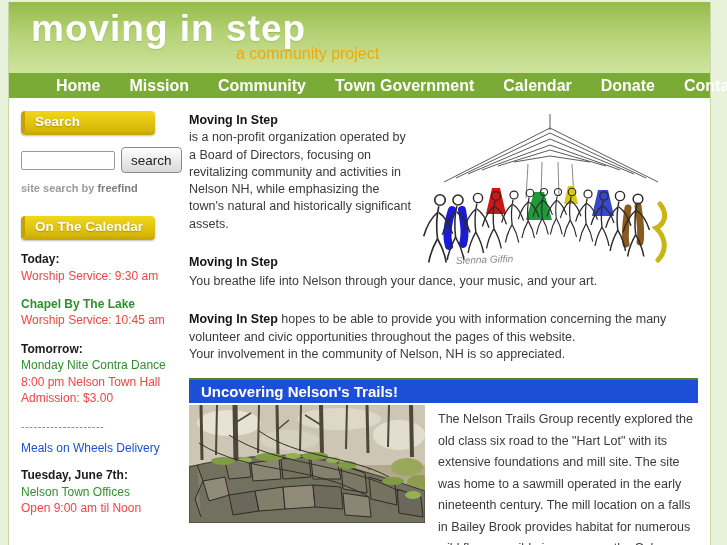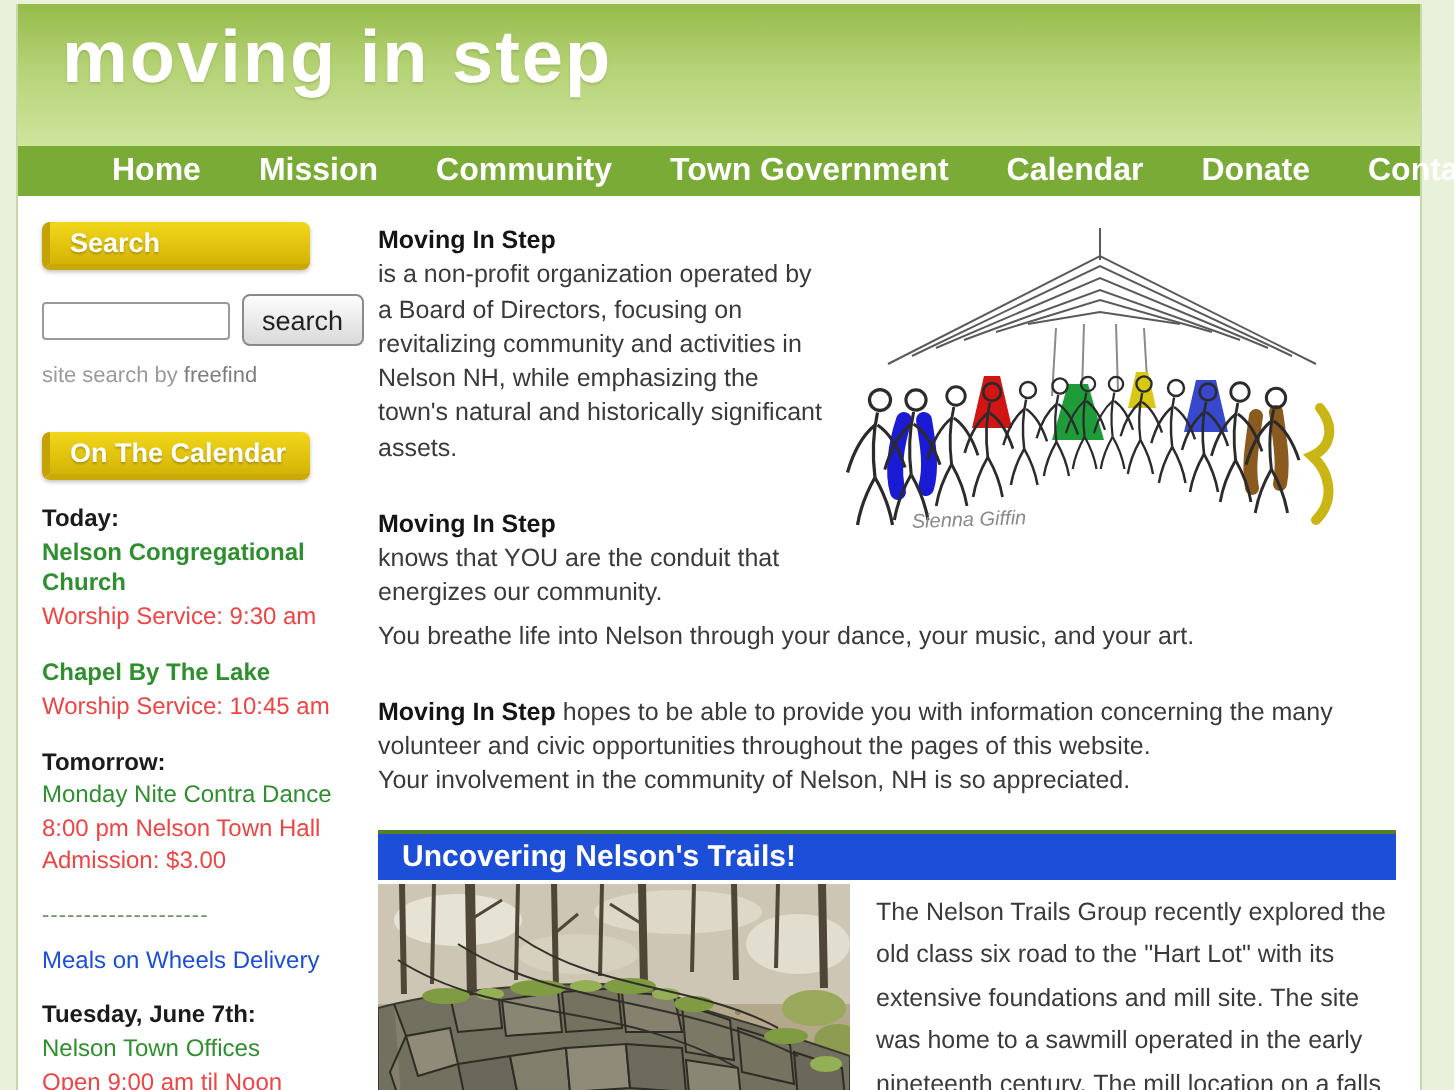--- a/index.html
+++ b/index.html
@@ -98,21 +98,21 @@
   .search-btn {
     height: 26px;
     padding: 0 9px;
     font-size: 13.5px;
     color: #222;
     background: linear-gradient(180deg, #fdfdfd, #d9d9d9);
     border: 1px solid #8a8a8a;
     border-radius: 4px;
     font-family: "Liberation Sans", sans-serif;
   }
-  .search-credit { margin-top: 9px; font-size: 11px; color: #9a9a9a; }
+  .search-credit { margin-top: 9px; font-size: 11px; color: #9a9a9a; font-weight: bold; }
   .search-credit a { color: #7d7d7d; text-decoration: none; }
   
   .cal-day   { font-weight: bold; color: #1b1b1b; margin-top: 13px; line-height: 1.3; }
   .cal-title-bold { color: #157a15; font-weight: bold; margin-top: 1px; line-height: 1.3; }
   .cal-title { color: #2f8f2f; margin-top: 13px; line-height: 1.3; text-decoration: none; display:block; }
   .cal-detail{ color: #ef4444; line-height: 1.35; }
   .cal-sep   { color: #6f8f5f; margin-top: 14px; font-size: 11px; letter-spacing: .5px; }
   .cal-special { color: #1d4ed8; margin-top: 9px; }
   
   .intro-row { display: flex; }
@@ -140,20 +140,21 @@
   .trails-photo { flex: none; width: 236px; height: 118px; }
   .trails-text { flex: 1; padding-left: 13px; line-height: 1.72; padding-top: 4px; }
 </style>
 </head>
 <body>
 
 <div class="page">
 
   <div class="header">
     <div class="site-title">moving in step</div>
+    <div class="site-subtitle">a community project</div>
   </div>
 
   <div class="nav">
     <a href="#">Home</a>
     <a href="#">Mission</a>
     <a href="#">Community</a>
     <a href="#">Town Government</a>
     <a href="#">Calendar</a>
     <a href="#">Donate</a>
     <a href="#">Contact</a>
@@ -167,21 +168,20 @@
 
       <div class="search-row">
         <input type="text" class="search-input" style="">
         <button class="search-btn">search</button>
       </div>
       <div class="search-credit"><span>site search by </span><a href="#">freefind</a></div>
 
       <span class="gold-bar cal-bar">On The Calendar</span>
 
       <div class="cal-day" style="margin-top:2px">Today:</div>
-      <a href="#" class="cal-title cal-title-bold" style="margin-top:1px">Nelson Congregational Church</a>
       <div class="cal-detail">Worship Service: 9:30 am</div>
       <a href="#" class="cal-title cal-title-bold" style="margin-top:13px">Chapel By The Lake</a>
       <div class="cal-detail">Worship Service: 10:45 am</div>
 
       <div class="cal-day">Tomorrow:</div>
       <a href="#" class="cal-title" style="margin-top:1px">Monday Nite Contra Dance</a>
       <div class="cal-detail">8:00 pm Nelson Town Hall</div>
       <div class="cal-detail">Admission: $3.00</div>
 
       <div class="cal-sep">--------------------</div>
@@ -194,21 +194,20 @@
     </div>
 
     <div class="main">
 
       <div class="intro-row">
         <div class="intro-col">
           <div class="para-head">Moving In Step</div>
           <p>is a non-profit organization operated by a Board of Directors, focusing on revitalizing community and activities in Nelson NH, while emphasizing the town's natural and historically significant assets.</p>
           <div class="block-gap"></div>
           <div class="para-head">Moving In Step</div>
-          <p>knows that YOU are the conduit that energizes our community.</p>
         </div>
 
         <div class="illus-wrap">
           <svg width="258" height="158" viewBox="0 0 258 158">
             <g stroke="#5a5a5a" fill="none" stroke-width="1">
               <path d="M128,2 L128,18"></path>
               <path d="M22,70 L128,16 L236,70"></path>
               <path d="M34,66 L128,21 L224,66"></path>
               <path d="M46,62 L128,27 L212,62"></path>
               <path d="M60,58 L128,33 L198,58"></path>

